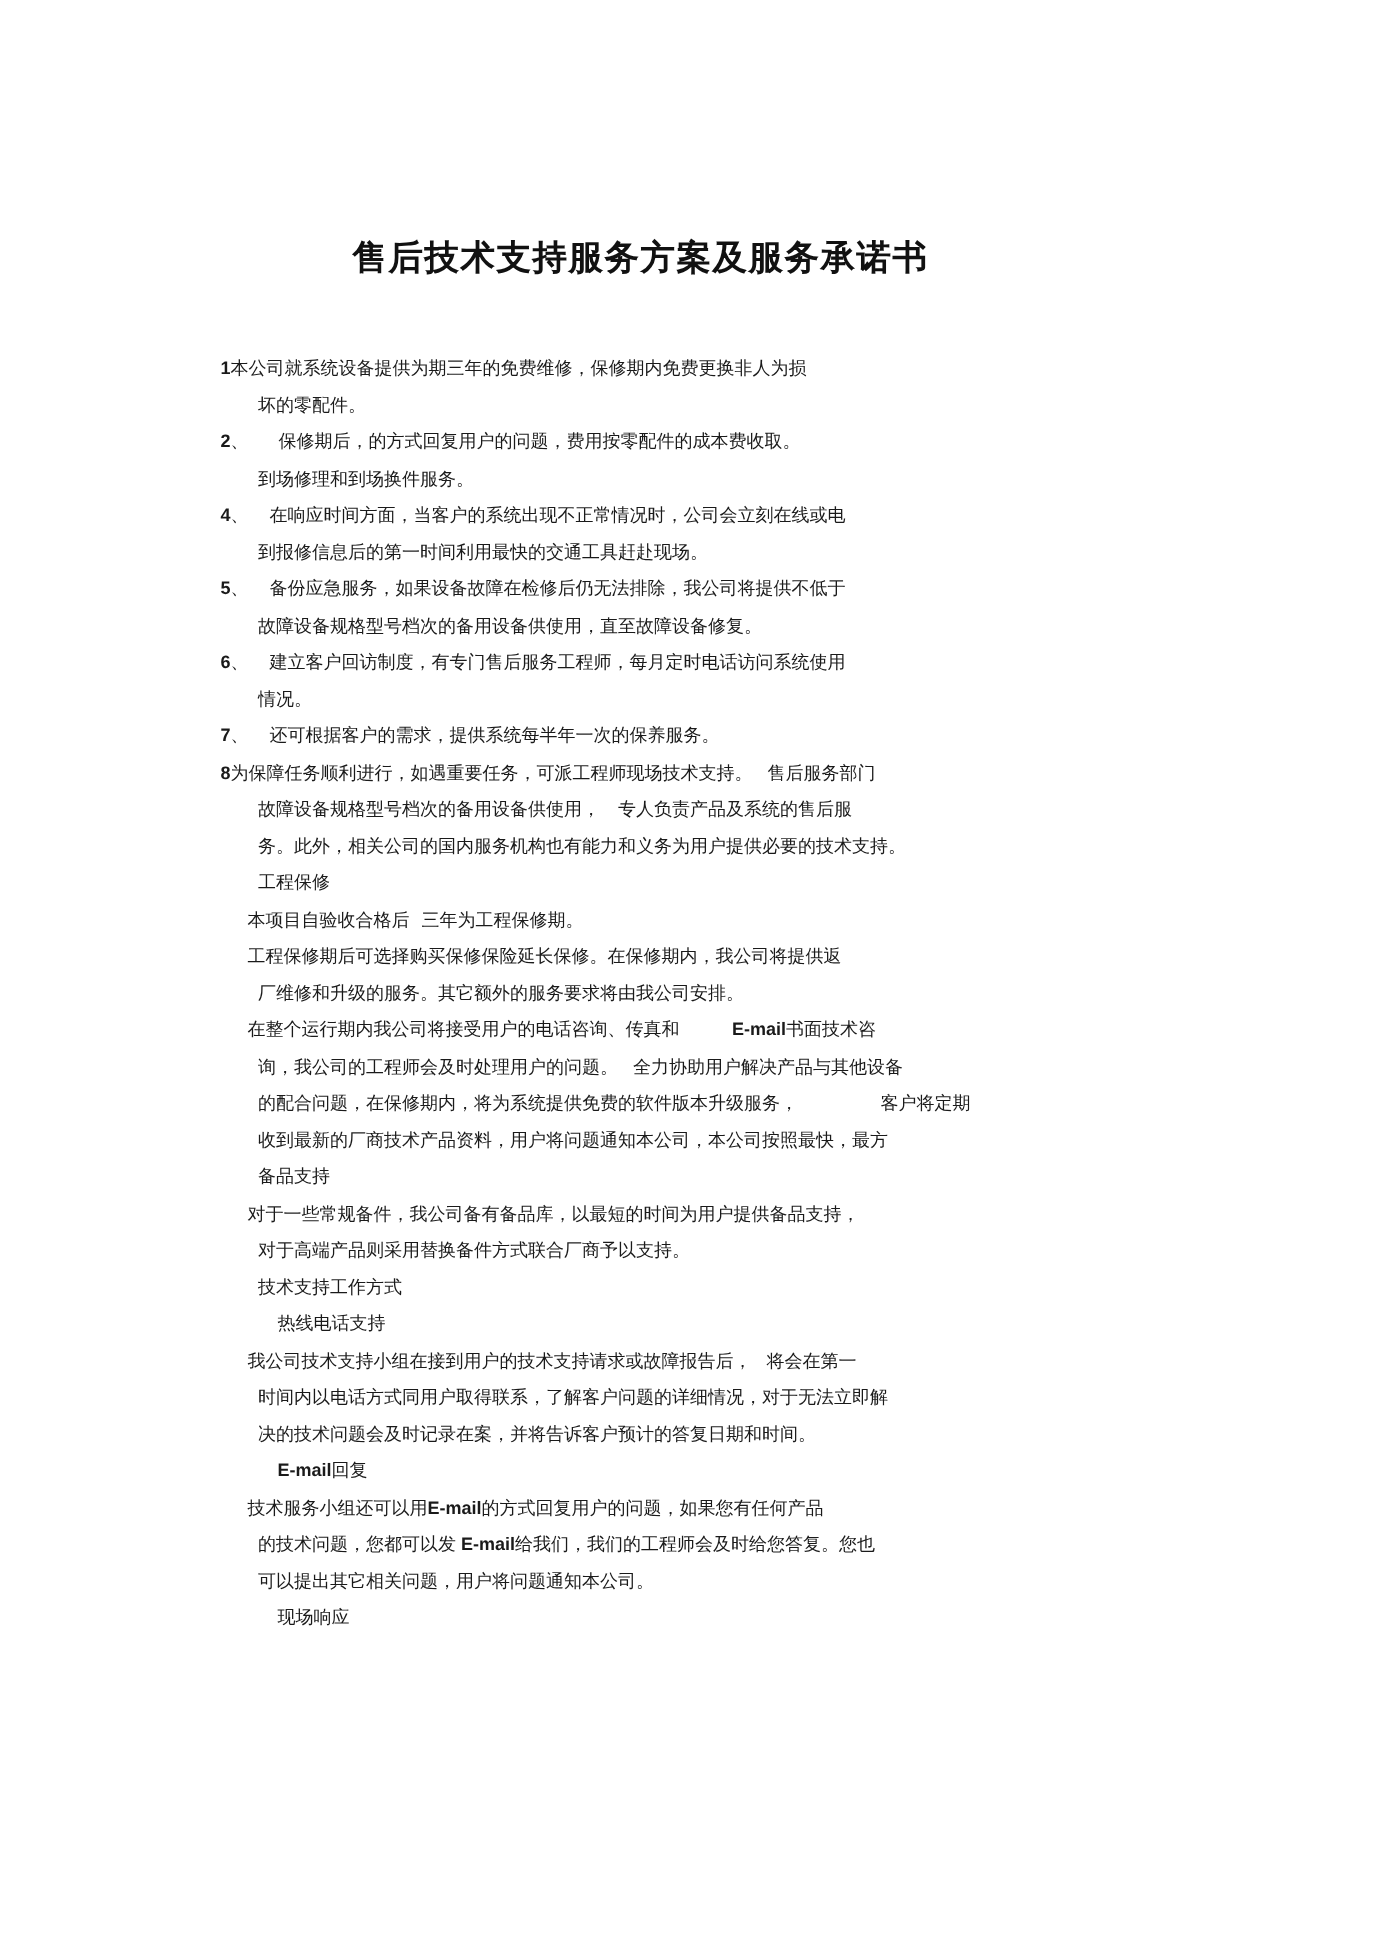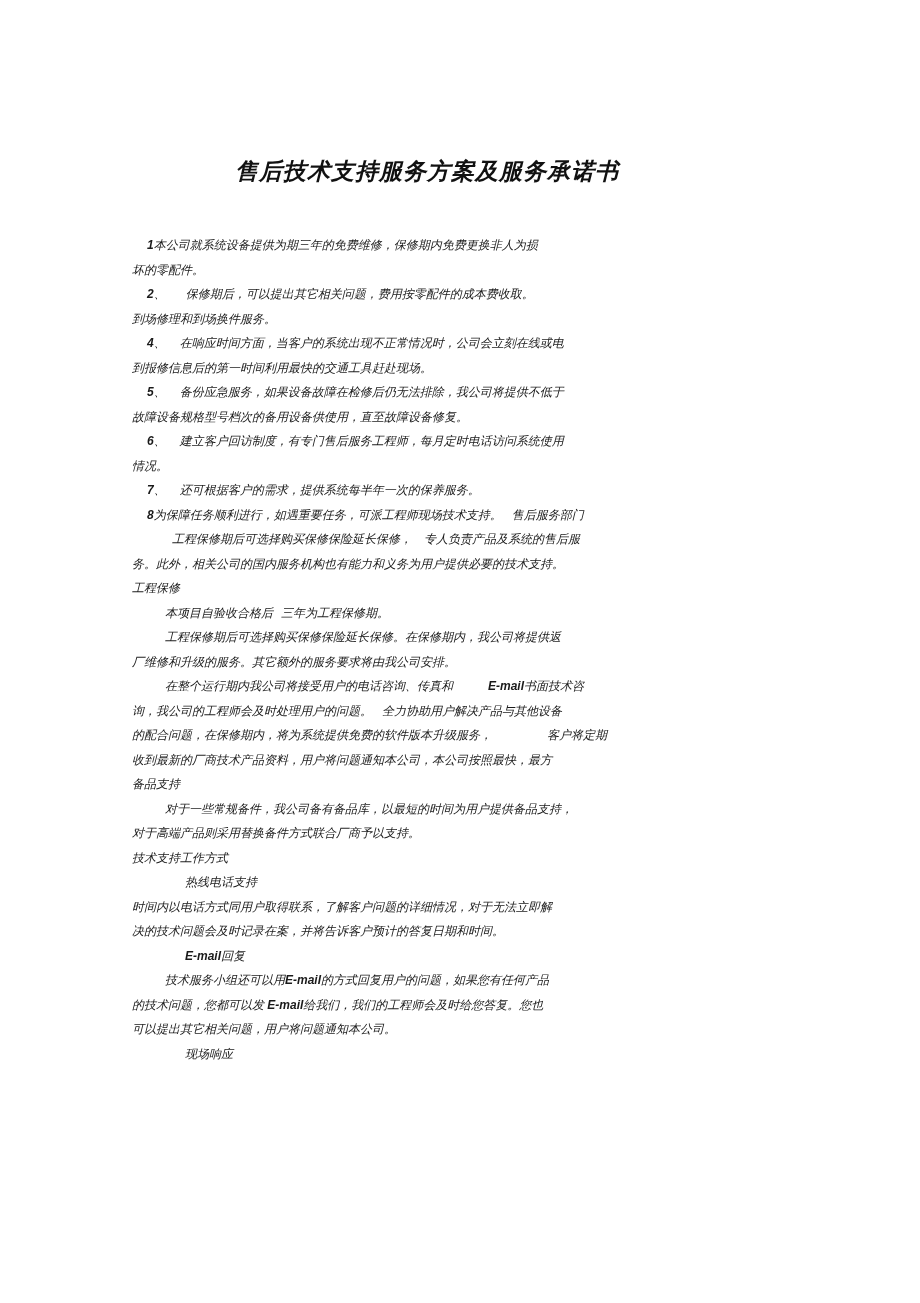--- a/index.html
+++ b/index.html
@@ -3,81 +3,81 @@
 <meta charset="utf-8">
 <style>
   html,body{margin:0;padding:0;background:#ffffff;}
   .page{
     position:relative;
     width:840px;height:1303px;
     background:#ffffff;
     overflow:hidden;
     font-family:"Liberation Sans","DejaVu Sans",sans-serif;
     color:#1a1a1a;
-    font-style:italic;
   }
   .doc{padding:156px 118px 0 132px;}
   .doc-title{
     margin:0 0 47px 0;
     font-size:23px;
     font-weight:700;
     line-height:30px;
     text-align:center;
     letter-spacing:1px;
     color:#111111;
   }
   .line{
     height:24.5px;
     line-height:24.5px;
     font-size:12px;
     white-space:nowrap;
   }
   .run{display:inline;}
   .run.b{font-weight:700;}
   .gap{display:inline-block;height:1px;vertical-align:baseline;}
-  .ind-flush{padding-left:0;}
+  .ind-flush{padding-left:0;margin-left:40px;}
   .ind-item{padding-left:15px;}
   .ind-para{padding-left:33px;}
   .ind-para2{padding-left:40px;}
   .ind-sub{padding-left:53px;}
 </style>
 </head>
 <body>
 
 <div class="page">
   <div class="doc">
     <h1 class="doc-title">售后技术支持服务方案及服务承诺书</h1>
     <div id="lines">
         <div class="line ind-item"><span class="run b">1</span><span class="run">本公司就系统设备提供为期三年的免费维修，保修期内免费更换非人为损</span></div>
         <div class="line ind-flush"><span class="run">坏的零配件。</span></div>
-        <div class="line ind-item"><span class="run b">2</span><span class="run">、</span><span class="gap" style="width: 20px;"></span><span class="run">保修期后，可以提出其它相关问题，费用按零配件的成本费收取。</span></div>
+        <div class="line ind-item"><span class="run b">2</span><span class="run">、</span><span class="gap" style="width: 20px;"></span><span class="run">保修期后，的方式回复用户的问题，费用按零配件的成本费收取。</span></div>
         <div class="line ind-flush"><span class="run">到场修理和到场换件服务。</span></div>
         <div class="line ind-item"><span class="run b">4</span><span class="run">、</span><span class="gap" style="width: 14px;"></span><span class="run">在响应时间方面，当客户的系统出现不正常情况时，公司会立刻在线或电</span></div>
         <div class="line ind-flush"><span class="run">到报修信息后的第一时间利用最快的交通工具赶赴现场。</span></div>
         <div class="line ind-item"><span class="run b">5</span><span class="run">、</span><span class="gap" style="width: 14px;"></span><span class="run">备份应急服务，如果设备故障在检修后仍无法排除，我公司将提供不低于</span></div>
         <div class="line ind-flush"><span class="run">故障设备规格型号档次的备用设备供使用，直至故障设备修复。</span></div>
         <div class="line ind-item"><span class="run b">6</span><span class="run">、</span><span class="gap" style="width: 14px;"></span><span class="run">建立客户回访制度，有专门售后服务工程师，每月定时电话访问系统使用</span></div>
         <div class="line ind-flush"><span class="run">情况。</span></div>
         <div class="line ind-item"><span class="run b">7</span><span class="run">、</span><span class="gap" style="width: 14px;"></span><span class="run">还可根据客户的需求，提供系统每半年一次的保养服务。</span></div>
         <div class="line ind-item"><span class="run b">8</span><span class="run">为保障任务顺利进行，如遇重要任务，可派工程师现场技术支持。</span><span class="gap" style="width: 10px;"></span><span class="run">售后服务部门</span></div>
-        <div class="line ind-para2"><span class="run">工程保修期后可选择购买保修保险延长保修，</span><span class="gap" style="width: 12px;"></span><span class="run">专人负责产品及系统的售后服</span></div>
+        <div class="line ind-para2"><span class="run">故障设备规格型号档次的备用设备供使用，</span><span class="gap" style="width: 12px;"></span><span class="run">专人负责产品及系统的售后服</span></div>
         <div class="line ind-flush"><span class="run">务。此外，相关公司的国内服务机构也有能力和义务为用户提供必要的技术支持。</span></div>
         <div class="line ind-flush"><span class="run">工程保修</span></div>
         <div class="line ind-para"><span class="run">本项目自验收合格后</span><span class="gap" style="width: 8px;"></span><span class="run">三年为工程保修期。</span></div>
         <div class="line ind-para"><span class="run">工程保修期后可选择购买保修保险延长保修。在保修期内，我公司将提供返</span></div>
         <div class="line ind-flush"><span class="run">厂维修和升级的服务。其它额外的服务要求将由我公司安排。</span></div>
         <div class="line ind-para"><span class="run">在整个运行期内我公司将接受用户的电话咨询、传真和</span><span class="gap" style="width: 35px;"></span><span class="run b">E-mail</span><span class="run">书面技术咨</span></div>
         <div class="line ind-flush"><span class="run">询，我公司的工程师会及时处理用户的问题。</span><span class="gap" style="width: 10px;"></span><span class="run">全力协助用户解决产品与其他设备</span></div>
         <div class="line ind-flush"><span class="run">的配合问题，在保修期内，将为系统提供免费的软件版本升级服务，</span><span class="gap" style="width: 55px;"></span><span class="run">客户将定期</span></div>
         <div class="line ind-flush"><span class="run">收到最新的厂商技术产品资料，用户将问题通知本公司，本公司按照最快，最方</span></div>
         <div class="line ind-flush"><span class="run">备品支持</span></div>
         <div class="line ind-para"><span class="run">对于一些常规备件，我公司备有备品库，以最短的时间为用户提供备品支持，</span></div>
         <div class="line ind-flush"><span class="run">对于高端产品则采用替换备件方式联合厂商予以支持。</span></div>
         <div class="line ind-flush"><span class="run">技术支持工作方式</span></div>
         <div class="line ind-sub"><span class="run">热线电话支持</span></div>
+        <div class="line ind-para"><span class="run">我公司技术支持小组在接到用户的技术支持请求或故障报告后，</span><span class="gap" style="width: 10px;"></span><span class="run">将会在第一</span></div>
         <div class="line ind-flush"><span class="run">时间内以电话方式同用户取得联系，了解客户问题的详细情况，对于无法立即解</span></div>
         <div class="line ind-flush"><span class="run">决的技术问题会及时记录在案，并将告诉客户预计的答复日期和时间。</span></div>
         <div class="line ind-sub"><span class="run b">E-mail</span><span class="run">回复</span></div>
         <div class="line ind-para"><span class="run">技术服务小组还可以用</span><span class="run b">E-mail</span><span class="run">的方式回复用户的问题，如果您有任何产品</span></div>
         <div class="line ind-flush"><span class="run">的技术问题，您都可以发 </span><span class="run b">E-mail</span><span class="run">给我们，我们的工程师会及时给您答复。您也</span></div>
         <div class="line ind-flush"><span class="run">可以提出其它相关问题，用户将问题通知本公司。</span></div>
         <div class="line ind-sub"><span class="run">现场响应</span></div>
       </div>
   </div>
 </div>

